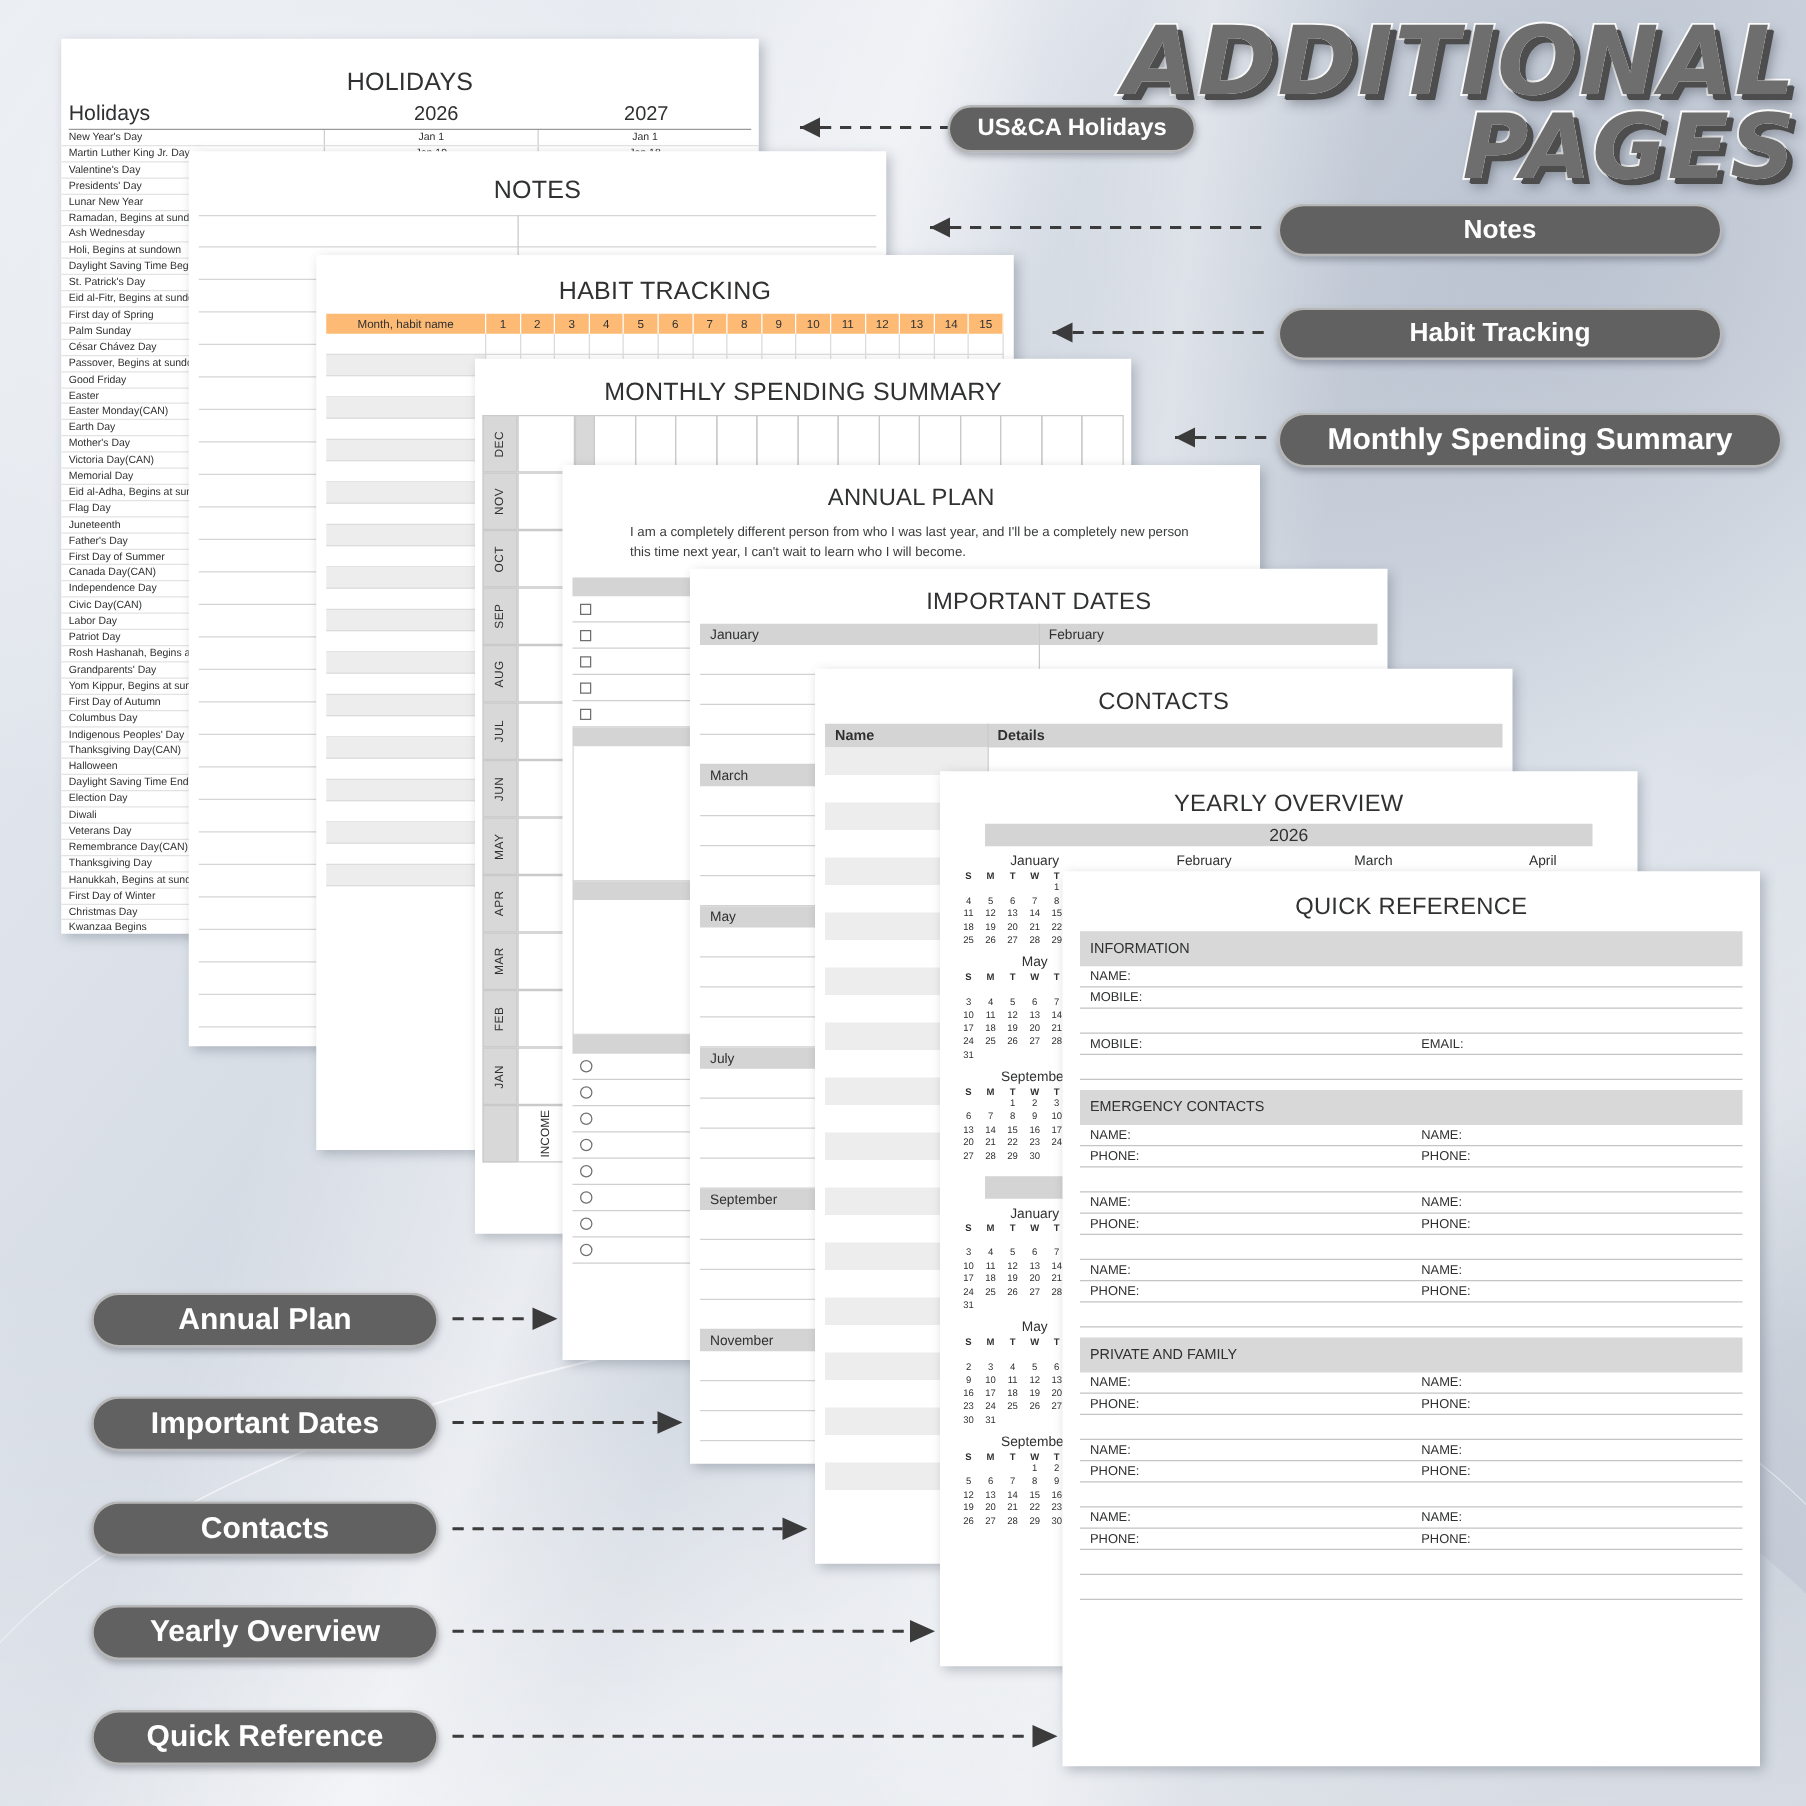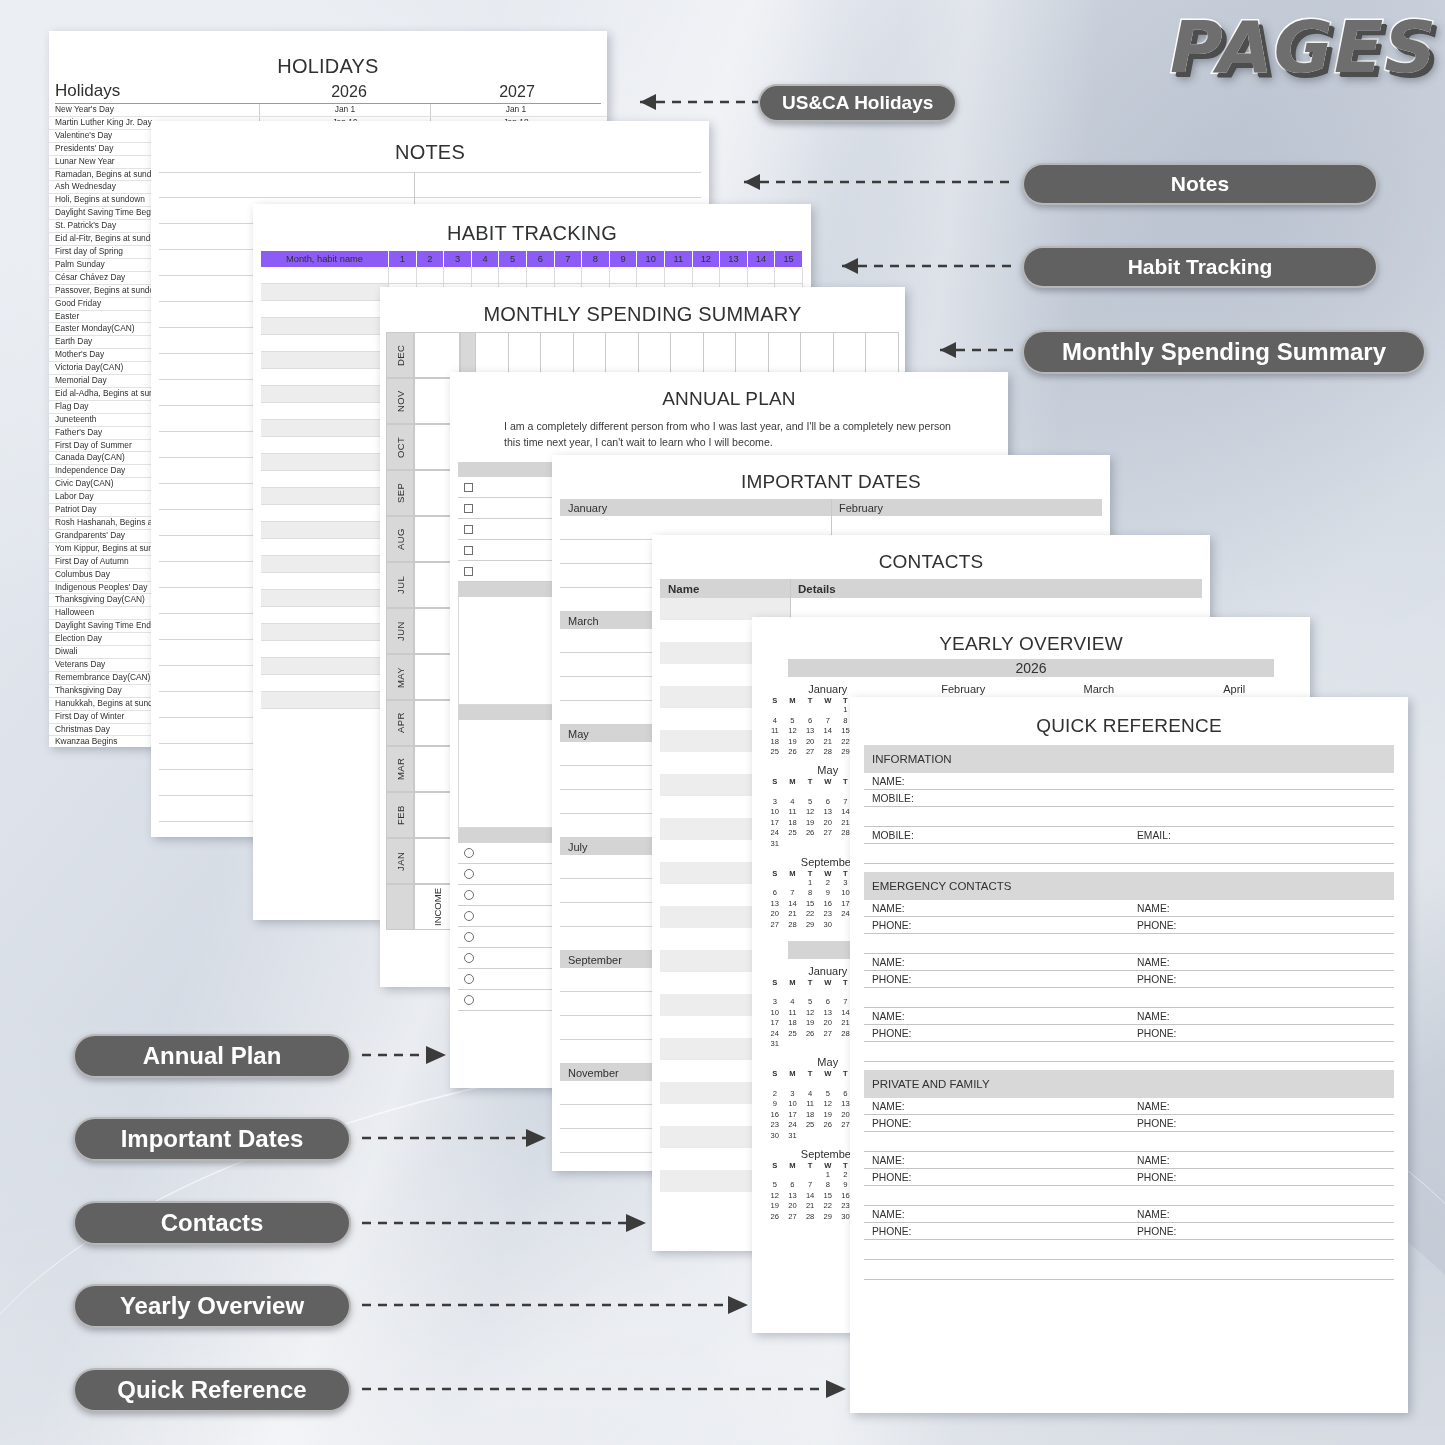--- a/index.html
+++ b/index.html
@@ -75,21 +75,21 @@
   #sheet-notes .st { font-size: 20px; margin-top: 20px; }
   .notes-grid { margin: 8px 8px 0; position: relative; }
   .notes-line { height: 26px; border-bottom: 1px solid #d5d5d5; }
   .notes-line:first-child { border-top: 1px solid #d5d5d5; }
   .notes-div { position: absolute; left: 47%; top: 0; bottom: 0; width: 1px; background: #c9c9c9; }
 
   
   #sheet-habit { left: 253px; top: 204px; width: 558px; height: 716px; }
   #sheet-habit .st { font-size: 20px; margin-top: 18px; }
   .habit-tbl { margin: 6px 8px 0; }
-  .habit-head { display: flex; background: #8b5cf6; font-size: 9.3px; }
+  .habit-head { display: flex; background: #fdba74; font-size: 9.3px; }
   .habit-head .c { border-right: 1px solid #fff; padding: 3px 0; text-align: center; }
   .habit-head .c.name { flex: 0 0 128px; }
   .habit-head .c.num { flex: 1; }
   .habit-body .hr { display: flex; height: 17px; }
   .habit-body .hr .c { border-right: 1px solid #dcdcdc; border-bottom: 1px solid #dcdcdc; }
   .habit-body .hr .c.name { flex: 0 0 128px; }
   .habit-body .hr .c.num { flex: 1; }
   .habit-body .hr.alt .c.name { background: #ededed; }
 
   
@@ -3026,20 +3026,21 @@
       <div class="qr-row">
         <div class="f">PHONE:</div>
         <div class="f2">PHONE:</div>
       </div>
       <div class="qr-blank"></div>
       <div class="qr-blank"></div>
     </div>
 </div>
 
 <div id="headline">
+  <div class="l1">ADDITIONAL</div>
   <div class="l2">PAGES</div>
 </div>
 
 <div class="arrow" style="left:618px; top:92px;">
   <svg width="150" height="20" viewBox="0 0 150 20">
     <line x1="22" y1="10" x2="148" y2="10" stroke="#3b3b3b" stroke-width="2.4" stroke-dasharray="9 7"></line>
     <polygon points="22,10 38,2 38,18" fill="#3b3b3b"></polygon>
   </svg>
 </div>
 <div class="arrow" style="left:722px; top:172px;">

